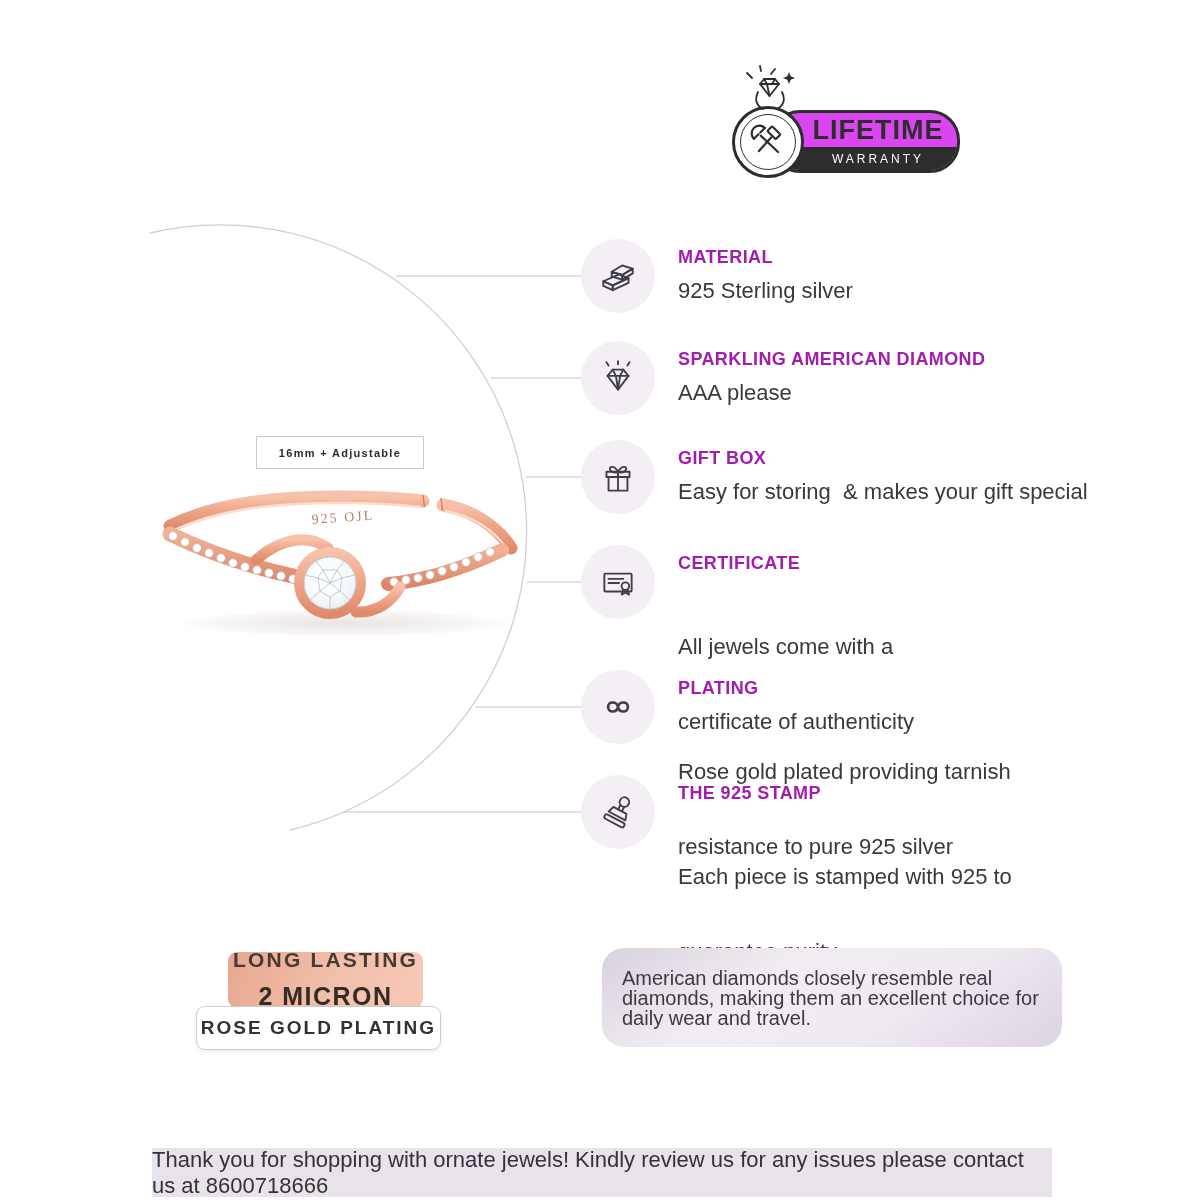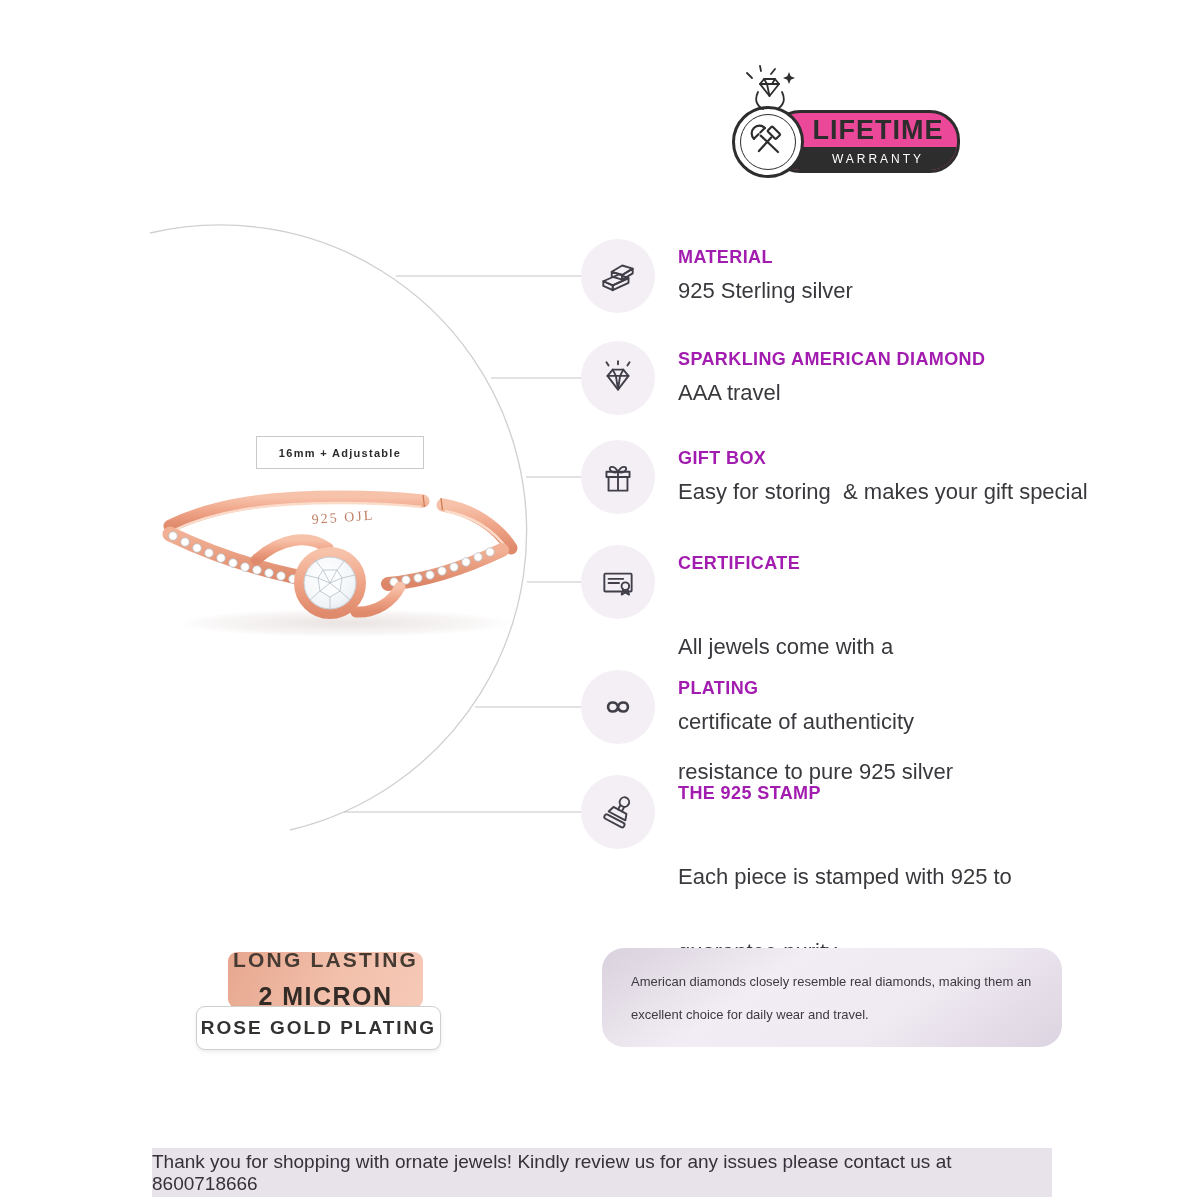--- a/index.html
+++ b/index.html
@@ -6,21 +6,21 @@
   #canvas{position:relative;width:1200px;height:1200px;background:#ffffff;overflow:hidden;
           font-family:"Liberation Sans", sans-serif;}
   .abs{position:absolute;}
 
   
   #bg-lines{position:absolute;left:0;top:0;z-index:0;}
 
   
   .warranty-badge{left:730px;top:64px;width:232px;height:122px;z-index:5;}
   .wb-pill{position:absolute;left:40px;top:46px;width:184px;height:57px;border:3px solid #2d2d2d;
-           border-radius:30px;background:#ec4899;overflow:hidden;display:flex;flex-direction:column;}
+           border-radius:30px;background:#d946ef;overflow:hidden;display:flex;flex-direction:column;}
   .wb-title{flex:1;display:flex;align-items:center;justify-content:center;padding-left:26px;
             font-size:27px;font-weight:700;color:#2d2d2d;letter-spacing:1px;}
   .wb-sub{height:23px;background:#2d2d2d;color:#fff;display:flex;align-items:center;justify-content:center;
           padding-left:26px;font-size:12px;font-weight:400;letter-spacing:3px;}
   .wb-circle{position:absolute;left:2px;top:42px;width:66px;height:66px;border:3.5px solid #2d2d2d;
              border-radius:50%;background:#fff;z-index:2;display:flex;align-items:center;justify-content:center;}
   .wb-inner{width:54px;height:54px;border:1.8px solid #2d2d2d;border-radius:50%;
             display:flex;align-items:center;justify-content:center;background:#fff;}
   .wb-doodle{position:absolute;left:14px;top:0;z-index:3;}
 
@@ -43,25 +43,25 @@
   .pink-badge .pb-top{font-size:21px;font-weight:600;letter-spacing:2.2px;color:#463b33;line-height:20px;}
   .pink-badge .pb-mid{font-size:25px;font-weight:700;letter-spacing:1.5px;color:#322b26;line-height:28px;margin-top:12px;}
   .white-badge{left:196px;top:1006px;width:243px;height:42px;background:#fff;border:1.5px solid #cfcfcf;
                border-radius:9px;box-shadow:0 2px 4px rgba(0,0,0,0.08);display:flex;align-items:center;
                justify-content:center;font-size:19px;font-weight:700;letter-spacing:2px;color:#343230;z-index:3;}
 
   
   .info-box{left:602px;top:948px;width:460px;height:99px;border-radius:22px;
             background:linear-gradient(145deg,#d9d1dd 0%,#f2edf4 35%,#efe9f2 65%,#dcd4e0 100%);
             display:flex;align-items:center;z-index:2;}
-  .info-text{padding-left:29px;width:442px;font-size:13px;color:#3c3a40;line-height:33px;}
+  .info-text{padding-left:20px;width:442px;font-size:20px;color:#3c3a40;line-height:20px;}
 
   
   .footer{left:152px;top:1148px;width:900px;height:49px;background:#e8e2ea;display:flex;
-          align-items:center;justify-content:center;font-size:19px;color:#35303a;z-index:2;}
+          align-items:center;justify-content:center;font-size:22px;color:#35303a;z-index:2;}
 
   svg{display:block;}
 </style>
 </head>
 <body>
 
 <div id="canvas">
 
   <svg id="bg-lines" width="1200" height="1200" viewBox="0 0 1200 1200">
     <path d="M150,233 A306,306 0 1 1 290,830" fill="none" stroke="#d2cfd3" stroke-width="1.3"></path>
@@ -199,21 +199,21 @@
   <div class="f-desc" style="top:278px;">925 Sterling silver</div>
 
   <div class="icon-circle" style="top:341px;">
     <svg width="42" height="42" viewBox="0 0 40 40" fill="none" stroke="#403e48" stroke-width="1.8" stroke-linejoin="round" stroke-linecap="round">
       <path d="M10,18 L15,12 L25,12 L30,18 L20,31 Z"></path>
       <path d="M10,18 L30,18 M15,12 L18,18 L20,31 M25,12 L22,18 M18,18 L22,18 M20,31 L22,18"></path>
       <path d="M11,8 L9,5 M20,7 L20,4 M29,8 L31,5"></path>
     </svg>
   </div>
   <div class="f-title" style="top:348px;">SPARKLING AMERICAN DIAMOND</div>
-  <div class="f-desc" style="top:380px;">AAA travel</div>
+  <div class="f-desc" style="top:380px;">AAA please</div>
 
   <div class="icon-circle" style="top:440px;">
     <svg width="42" height="42" viewBox="0 0 40 40" fill="none" stroke="#403e48" stroke-width="1.8" stroke-linejoin="round">
       <rect x="11" y="20" width="18" height="13"></rect>
         <rect x="9" y="15" width="22" height="5"></rect>
       <path d="M20,15 L20,33"></path>
       <path d="M20,15 C16,8 10,10 13,14 C15,16 18,16 20,15 Z"></path>
       <path d="M20,15 C24,8 30,10 27,14 C25,16 22,16 20,15 Z"></path>
     </svg>
   </div>
@@ -234,20 +234,21 @@
     <div>certificate of authenticity</div>
   </div>
 
   <div class="icon-circle" style="top:670px;">
     <svg width="44" height="44" viewBox="0 0 40 40" fill="none" stroke="#403e48" stroke-width="2.4" stroke-linecap="round">
       <path d="M11,20 C11,14.5 19,14.5 20,20 C21,25.5 29,25.5 29,20 C29,14.5 21,14.5 20,20 C19,25.5 11,25.5 11,20 Z"></path>
     </svg>
   </div>
   <div class="f-title" style="top:677px;">PLATING</div>
   <div class="f-desc" style="top:709px;">
+    <div>Rose gold plated providing tarnish</div>
     <div>resistance to pure 925 silver</div>
   </div>
 
   <div class="icon-circle" style="top:775px;">
     <svg width="42" height="42" viewBox="0 0 40 40" fill="none" stroke="#403e48" stroke-width="1.8" stroke-linejoin="round" stroke-linecap="round">
       <g transform="rotate(28 20 22)">
         <circle cx="20" cy="9" r="4.5"></circle>
         <path d="M18,13.5 L18,18 M22,13.5 L22,18"></path>
         <path d="M13,18 L27,18 L29,24 L11,24 Z"></path>
         <rect x="9.5" y="27" width="21" height="4.5" rx="2"></rect>

